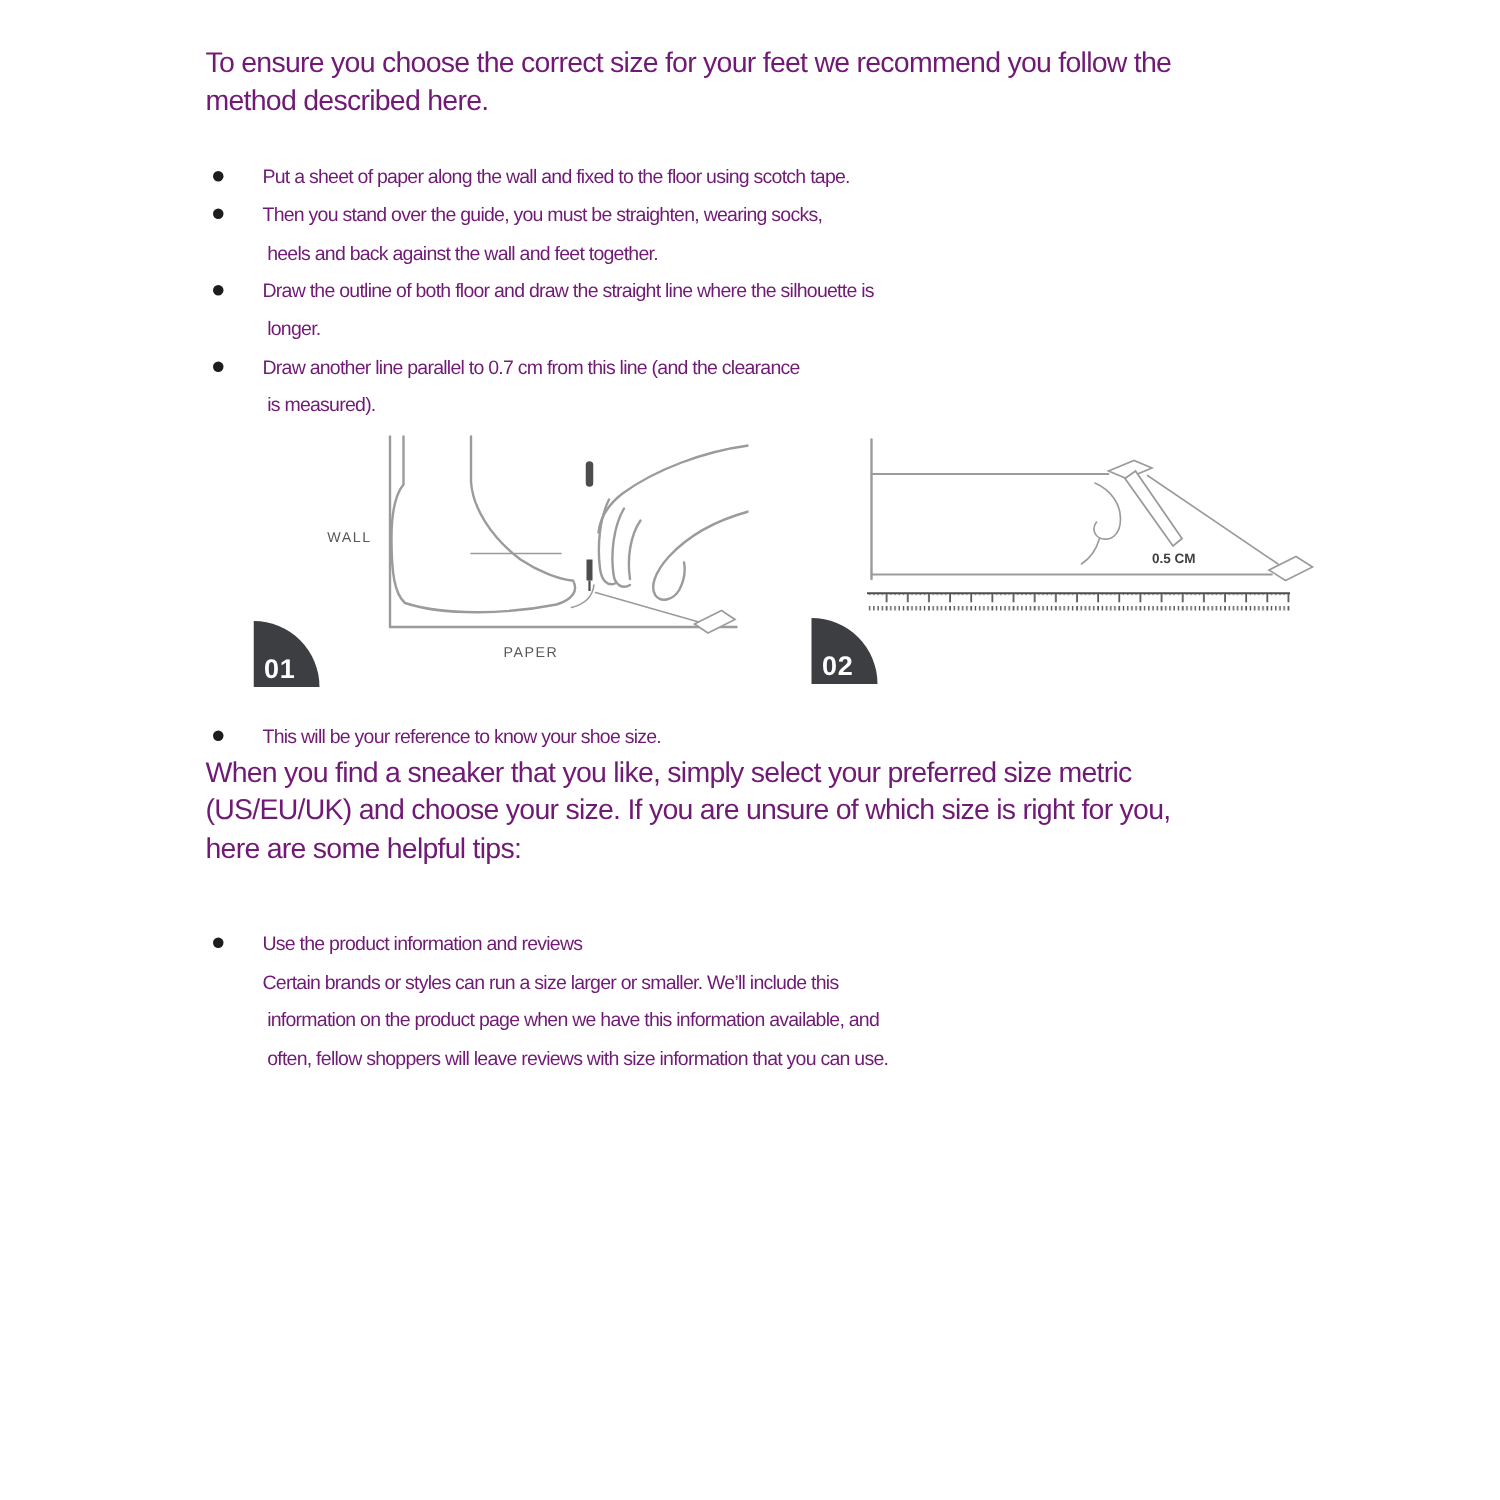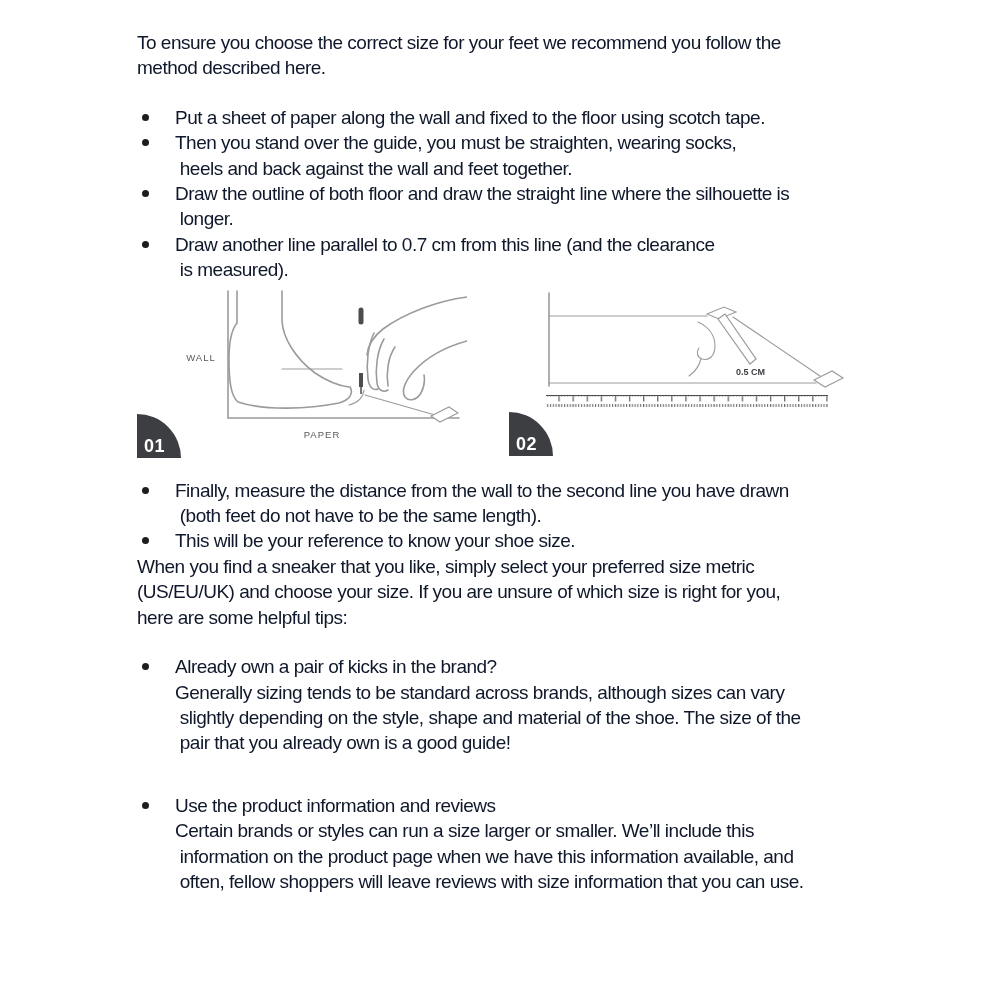--- a/index.html
+++ b/index.html
@@ -3,53 +3,54 @@
 <meta charset="utf-8">
 <style>
   html,body{margin:0;padding:0;background:#ffffff;}
   .page{
     position:relative;
     width:1000px;height:1000px;
     background:#ffffff;
     box-sizing:border-box;
     padding:30px 90px 0 137px;
     font-family:"Liberation Sans",sans-serif;
-    color:#0f172a;
+    color:#701a75;
     overflow:hidden;
   }
   .para{
     margin:0 0 24px 0;
     font-size:19px;
     line-height:25.4px;
     letter-spacing:-0.5px;
     white-space:pre;
   }
   ul.bullets{list-style:none;margin:0;padding:0;}
   ul.bullets li{
     position:relative;
     padding-left:38px;
-    font-size:19px;
+    font-size:13px;
     line-height:25.4px;
     letter-spacing:-0.5px;
     white-space:pre;
   }
   ul.bullets li::before{
     content:"";
     position:absolute;
     left:5px;top:9px;
     width:7px;height:7px;
     border-radius:50%;
     background:#1d1d1d;
   }
   .steps-list{margin-bottom:22px;}
   .figures{
     display:flex;
     align-items:flex-start;
     height:175px;
     margin:0 0 20px 0;
+    justify-content:center;
   }
   .fig1{width:330px;height:175px;flex:0 0 auto;}
   .fig2{width:345px;height:175px;flex:0 0 auto;margin-left:35px;}
   .final-list{margin-bottom:26px;}
   .tips-list li{margin-bottom:24px;}
   .tips-list li:last-child{margin-bottom:0;margin-top:37px;}
   svg text{font-family:"Liberation Sans",sans-serif;}
 </style>
 </head>
 <body>
@@ -128,33 +129,27 @@
       <text x="234" y="92" font-size="9" font-weight="bold" fill="#3d3e42">0.5 CM</text>
       <g>
         <path d="M7,173 L7,129 A44,44 0 0 1 51,173 Z" fill="#3d3e42"></path>
         <text x="14" y="167" font-size="18" font-weight="bold" fill="#ffffff" letter-spacing="0.5">02</text>
       </g>
     </svg>
 
   </div>
 
   <ul class="bullets final-list">
-    <li>Finally, measure the distance from the wall to the second line you have drawn
- (both feet do not have to be the same length).</li>
     <li>This will be your reference to know your shoe size.</li>
   </ul>
 
   <p class="para">When you find a sneaker that you like, simply select your preferred size metric
 (US/EU/UK) and choose your size. If you are unsure of which size is right for you,
 here are some helpful tips:</p>
 
   <ul class="bullets tips-list">
-    <li>Already own a pair of kicks in the brand?
-Generally sizing tends to be standard across brands, although sizes can vary
- slightly depending on the style, shape and material of the shoe. The size of the
- pair that you already own is a good guide!</li>
     <li>Use the product information and reviews
 Certain brands or styles can run a size larger or smaller. We’ll include this
  information on the product page when we have this information available, and
  often, fellow shoppers will leave reviews with size information that you can use.</li>
   </ul>
 
 </div>
 
 </body></html>

